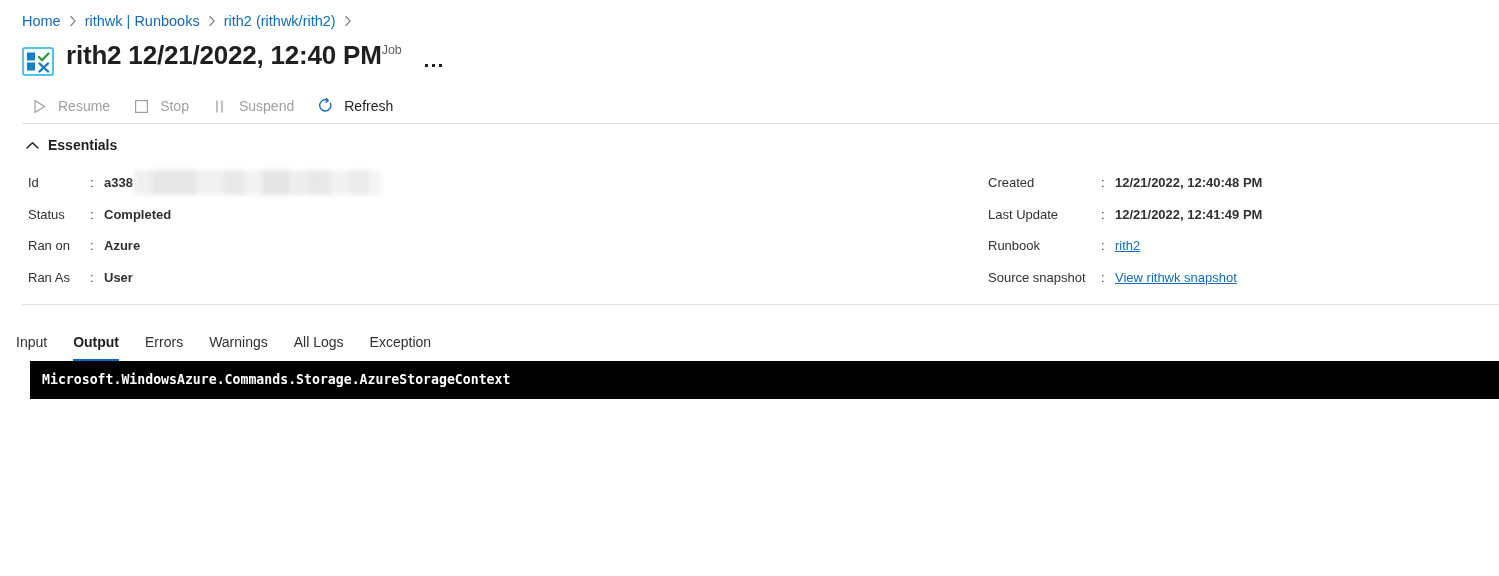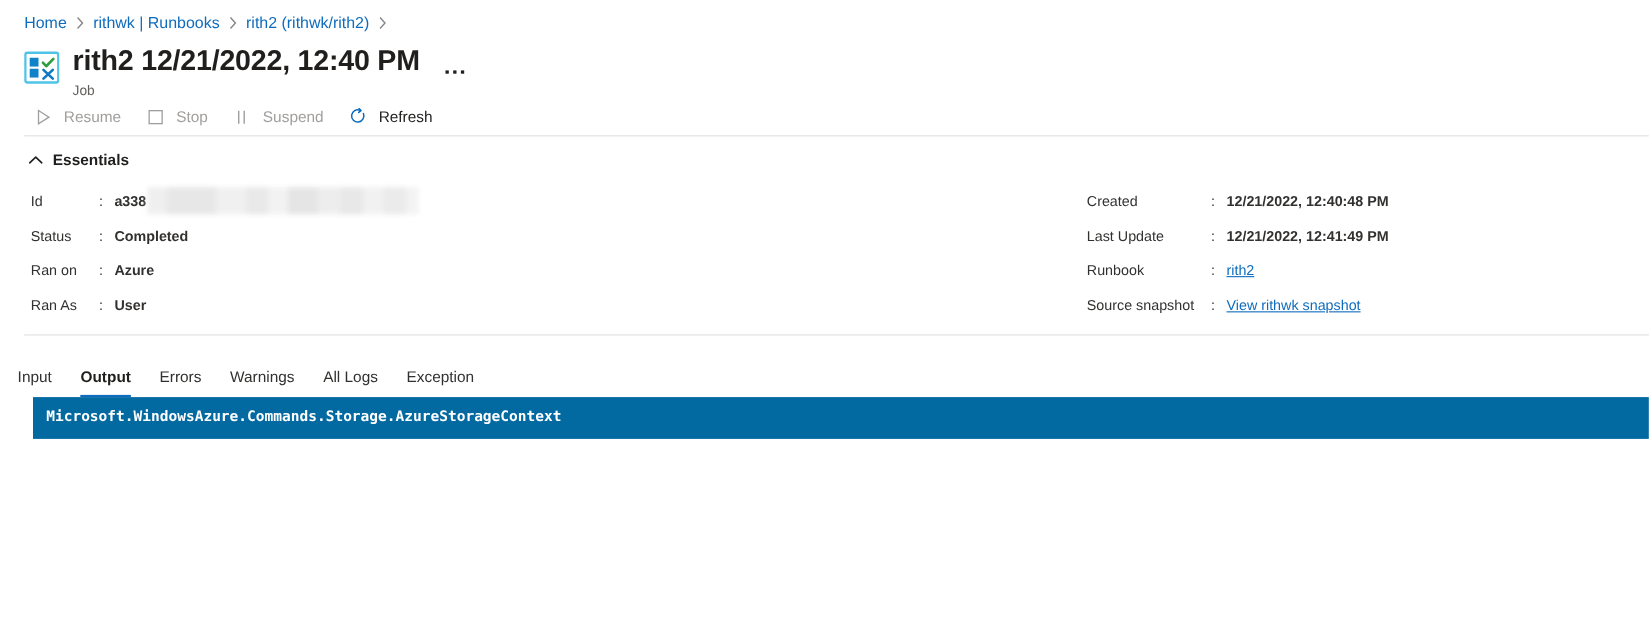--- a/index.html
+++ b/index.html
@@ -47,21 +47,21 @@
   }
   .job-icon {
     width: 32px;
     height: 32px;
     margin-top: 6px;
     margin-right: 12px;
     flex: 0 0 auto;
   }
   .title-text-wrap {
     display: flex;
-    flex-direction: column;
+    flex-direction: row;
     position: relative;
   }
   .page-title {
     font-size: 26px;
     font-weight: 600;
     line-height: 32px;
     color: #201f1e;
     letter-spacing: -0.2px;
     white-space: nowrap;
   }
@@ -228,21 +228,21 @@
     left: 13px; right: 13px; bottom: 0;
     height: 2.5px;
     background: #0f6cbd;
   }
   .tab:first-child.active::after { left: 0; }
 
   
   .console {
     margin-left: 30px;
     margin-right: 0;
-    background: #0369a1;
+    background: #000000;
     color: #ffffff;
     font-family: "DejaVu Sans Mono", "Liberation Mono", monospace;
     font-weight: bold;
     font-size: 13.2px;
     line-height: 18px;
     padding: 10px 0 9px 12px;
     height: 38px;
     overflow: hidden;
     white-space: pre;
   }

